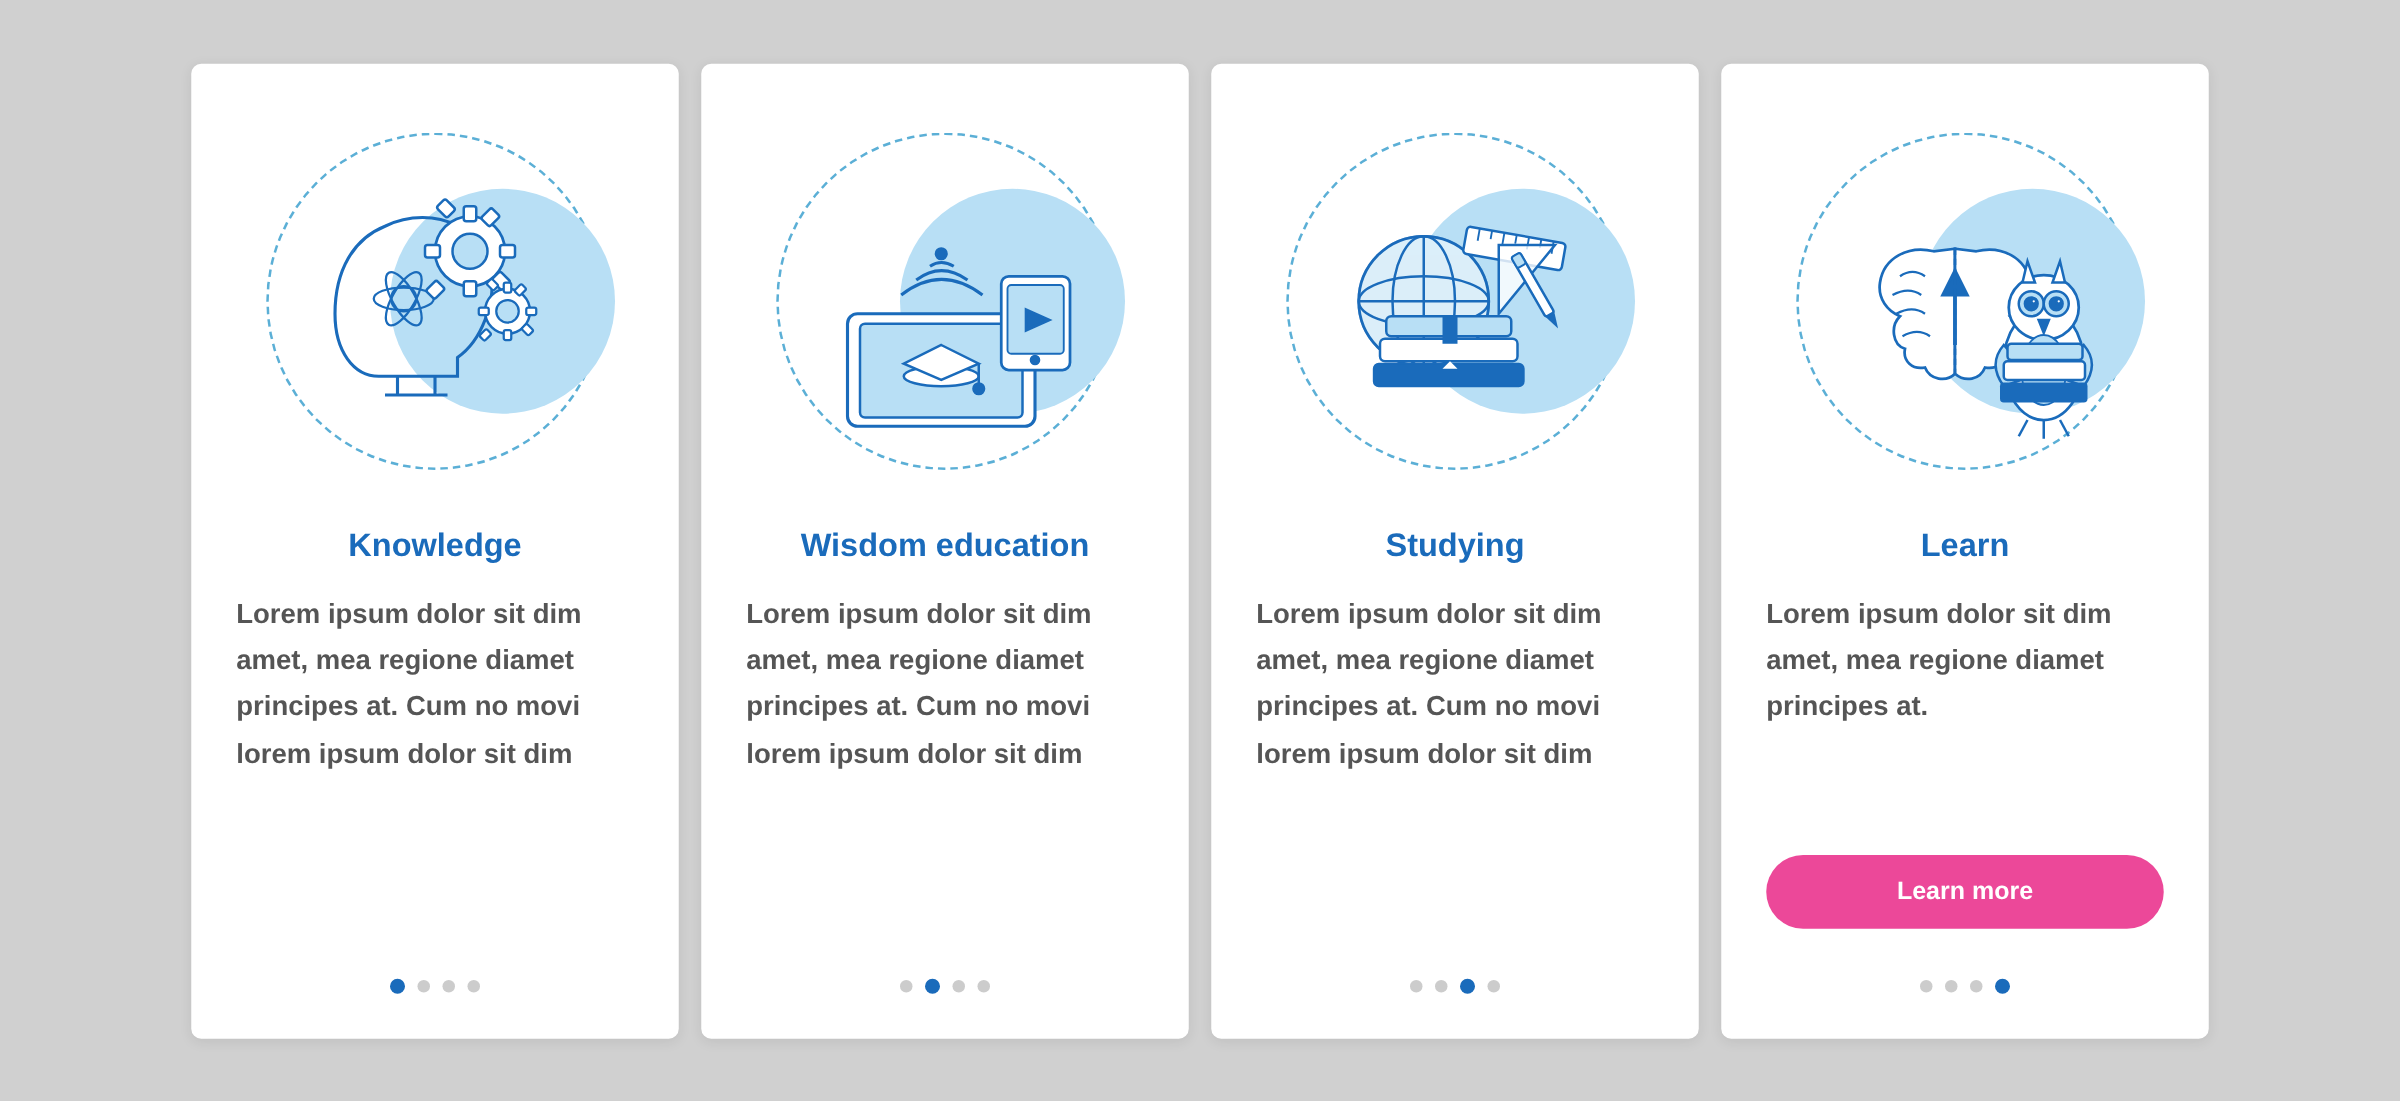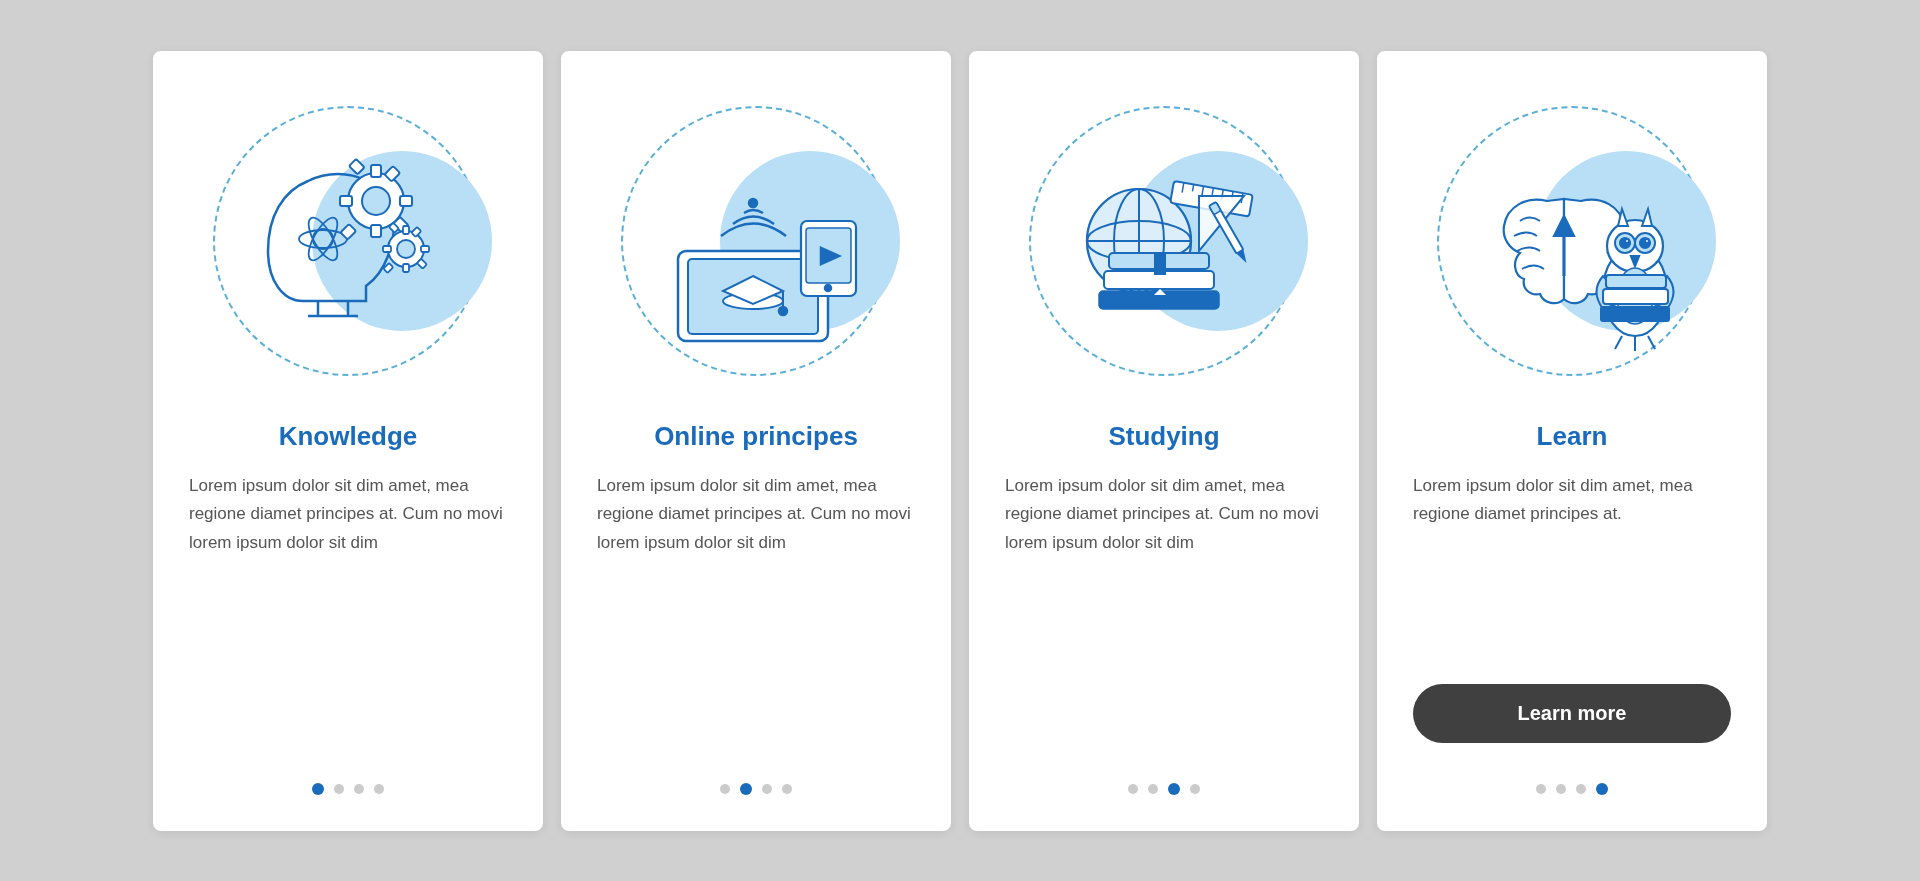--- a/index.html
+++ b/index.html
@@ -66,26 +66,27 @@
 
     .card-title {
       font-size: 26px;
       font-weight: 700;
       color: #1a6bbb;
       margin-bottom: 20px;
       text-align: center;
     }
 
     .card-text {
-      font-size: 17px;
+      font-size: 22px;
       color: #555;
       line-height: 1.7;
       text-align: left;
       width: 100%;
       flex: 1;
+      font-weight: bold;
     }
 
     .dots-area {
       display: flex;
       gap: 10px;
       margin-top: 30px;
       align-items: center;
       justify-content: center;
     }
 
@@ -96,21 +97,21 @@
       background: #ccc;
     }
 
     .dot.active {
       background: #1a6bbb;
       width: 12px;
       height: 12px;
     }
 
     .learn-more-btn {
-      background: #404040;
+      background: #ec4899;
       color: #fff;
       border: none;
       border-radius: 30px;
       padding: 18px 50px;
       font-size: 20px;
       font-weight: 600;
       cursor: pointer;
       margin-top: 20px;
       margin-bottom: 10px;
       width: 100%;
@@ -207,21 +208,21 @@
           <circle cx="117" cy="82" r="4" fill="#1a6bbb"></circle>
 
           <rect x="165" y="100" width="55" height="75" rx="6" fill="#fff" stroke="#1a6bbb" stroke-width="2.2"></rect>
           <rect x="170" y="107" width="45" height="55" rx="3" fill="#b8dff5" stroke="#1a6bbb" stroke-width="1.5"></rect>
 
           <polygon points="185,127 203,135 185,143" fill="#1a6bbb"></polygon>
           <circle cx="192" cy="167" r="3" fill="#1a6bbb"></circle>
         </g>
       </svg>
     </div>
-    <div class="card-title">Online principes</div>
+    <div class="card-title">Wisdom education</div>
     <div class="card-text">Lorem ipsum dolor sit dim amet, mea regione diamet principes at. Cum no movi lorem ipsum dolor sit dim</div>
     <div class="dots-area">
       <div class="dot"></div>
       <div class="dot active"></div>
       <div class="dot"></div>
       <div class="dot"></div>
     </div>
   </div>
 
   <div class="card">

